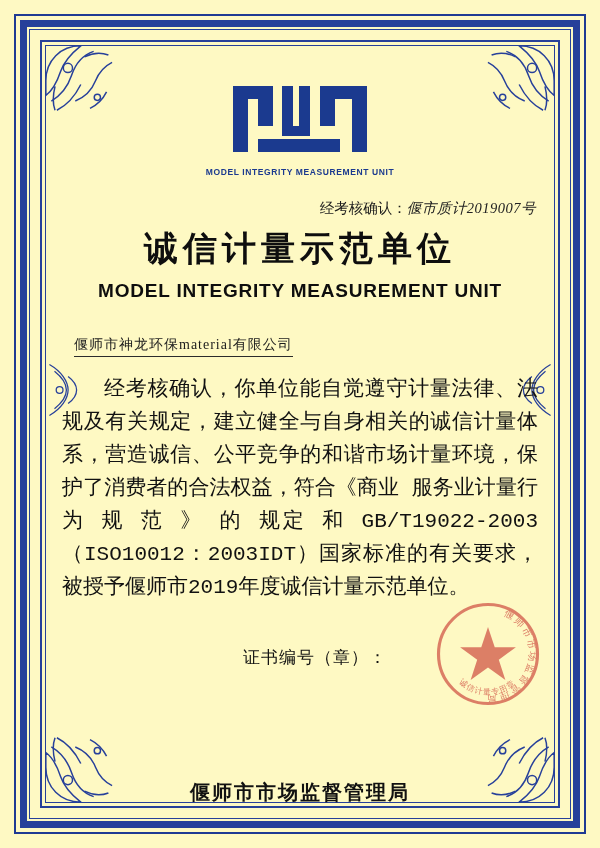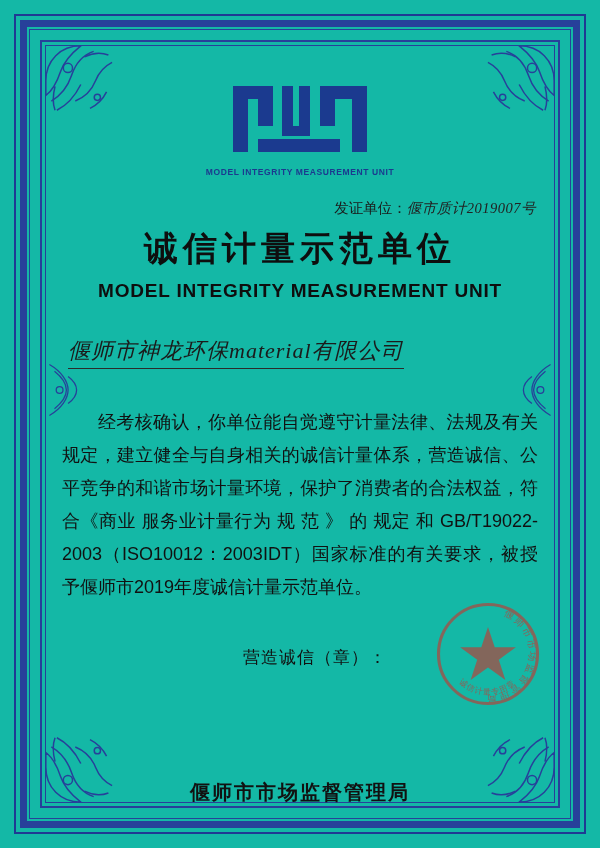--- a/index.html
+++ b/index.html
@@ -10,21 +10,21 @@
   body {
     width: 600px;
     height: 848px;
     font-family: "Liberation Sans", sans-serif;
     overflow: hidden;
   }
   .certificate {
     position: relative;
     width: 600px;
     height: 848px;
-    background: #14b8a6;
+    background: #fef9c3;
     box-sizing: border-box;
   }
   
   .frame-outer {
     position: absolute;
     left: 14px;
     top: 14px;
     right: 14px;
     bottom: 14px;
     border: 2px solid #1f3a93;
@@ -143,34 +143,33 @@
   .title-en {
     margin-top: 8px;
     text-align: center;
     font-size: 19px;
     font-weight: bold;
     letter-spacing: 0.8px;
     color: #0e0e0e;
   }
   .recipient {
     margin-top: 34px;
-    margin-left: 12px;
+    margin-left: 18px;
     font-family: "Liberation Serif", serif;
-    font-style: italic;
-    font-size: 22px;
+    font-size: 14px;
     color: #1b1b1b;
     border-bottom: 1px solid #2b2b2b;
     display: inline-block;
     padding-bottom: 2px;
     letter-spacing: 1px;
   }
   .body-text {
-    margin-top: 37px;
-    font-family: Liberation Sans, sans-serif;
-    font-size: 18px;
+    margin-top: 16px;
+    font-family: Liberation Mono, monospace;
+    font-size: 21px;
     line-height: 33px;
     color: #111;
     text-align: justify;
     text-justify: inter-ideograph;
     padding: 0 6px;
   }
   .body-text p { margin: 0; }
   .body-text .indent { text-indent: 2em; }
   .issuer-line {
     margin-top: 42px;
@@ -299,33 +298,33 @@
           <rect x="95" y="6" width="15" height="40"></rect>
           <rect x="95" y="6" width="47" height="13"></rect>
           <rect x="127" y="6" width="15" height="66"></rect>
           <rect x="33" y="59" width="82" height="13"></rect>
         </svg>
       </div>
       <div class="logo-sub">MODEL INTEGRITY MEASUREMENT UNIT</div>
     </div>
 
     <div class="cert-no">
-      <span>发证单位：</span><span class="hand">偃市质计2019007号</span>
+      <span>经考核确认：</span><span class="hand">偃市质计2019007号</span>
     </div>
 
     <div class="title-cn">诚信计量示范单位</div>
     <div class="title-en">MODEL INTEGRITY MEASUREMENT UNIT</div>
 
     <div class="recipient">偃师市神龙环保material有限公司</div>
 
     <div class="body-text">
       <p class="indent">经考核确认，你单位能自觉遵守计量法律、法规及有关规定，建立健全与自身相关的诚信计量体系，营造诚信、公平竞争的和谐市场计量环境，保护了消费者的合法权益，符合《商业 服务业计量行为 规 范 》 的 规定 和 GB/T19022-2003（ISO10012：2003IDT）国家标准的有关要求，被授予偃师市2019年度诚信计量示范单位。</p>
     </div>
 
-    <div class="issuer-line">营造诚信（章）：</div>
+    <div class="issuer-line">证书编号（章）：</div>
   </div>
 
   <div class="seal">
     <svg viewBox="0 0 120 120">
       <circle cx="60" cy="60" r="55" fill="none" stroke="#c8352e" stroke-width="3.5"></circle>
       <path d="M60 30 l7.5 22.5 h23.5 l-19 14 l7.3 22.5 l-19.3-14 l-19.3 14 l7.3-22.5 l-19-14 h23.5 Z" fill="#c8352e"></path>
       <path id="sealTop" d="M60 14 a46 46 0 0 1 0 92 a46 46 0 0 1 0 -92" fill="none"></path>
       <text fill="#c8352e" font-size="11" font-family="'Liberation Serif',serif" letter-spacing="2">
         <textPath href="#sealTop" startOffset="6%">偃师市市场监督管理局</textPath>
       </text>

